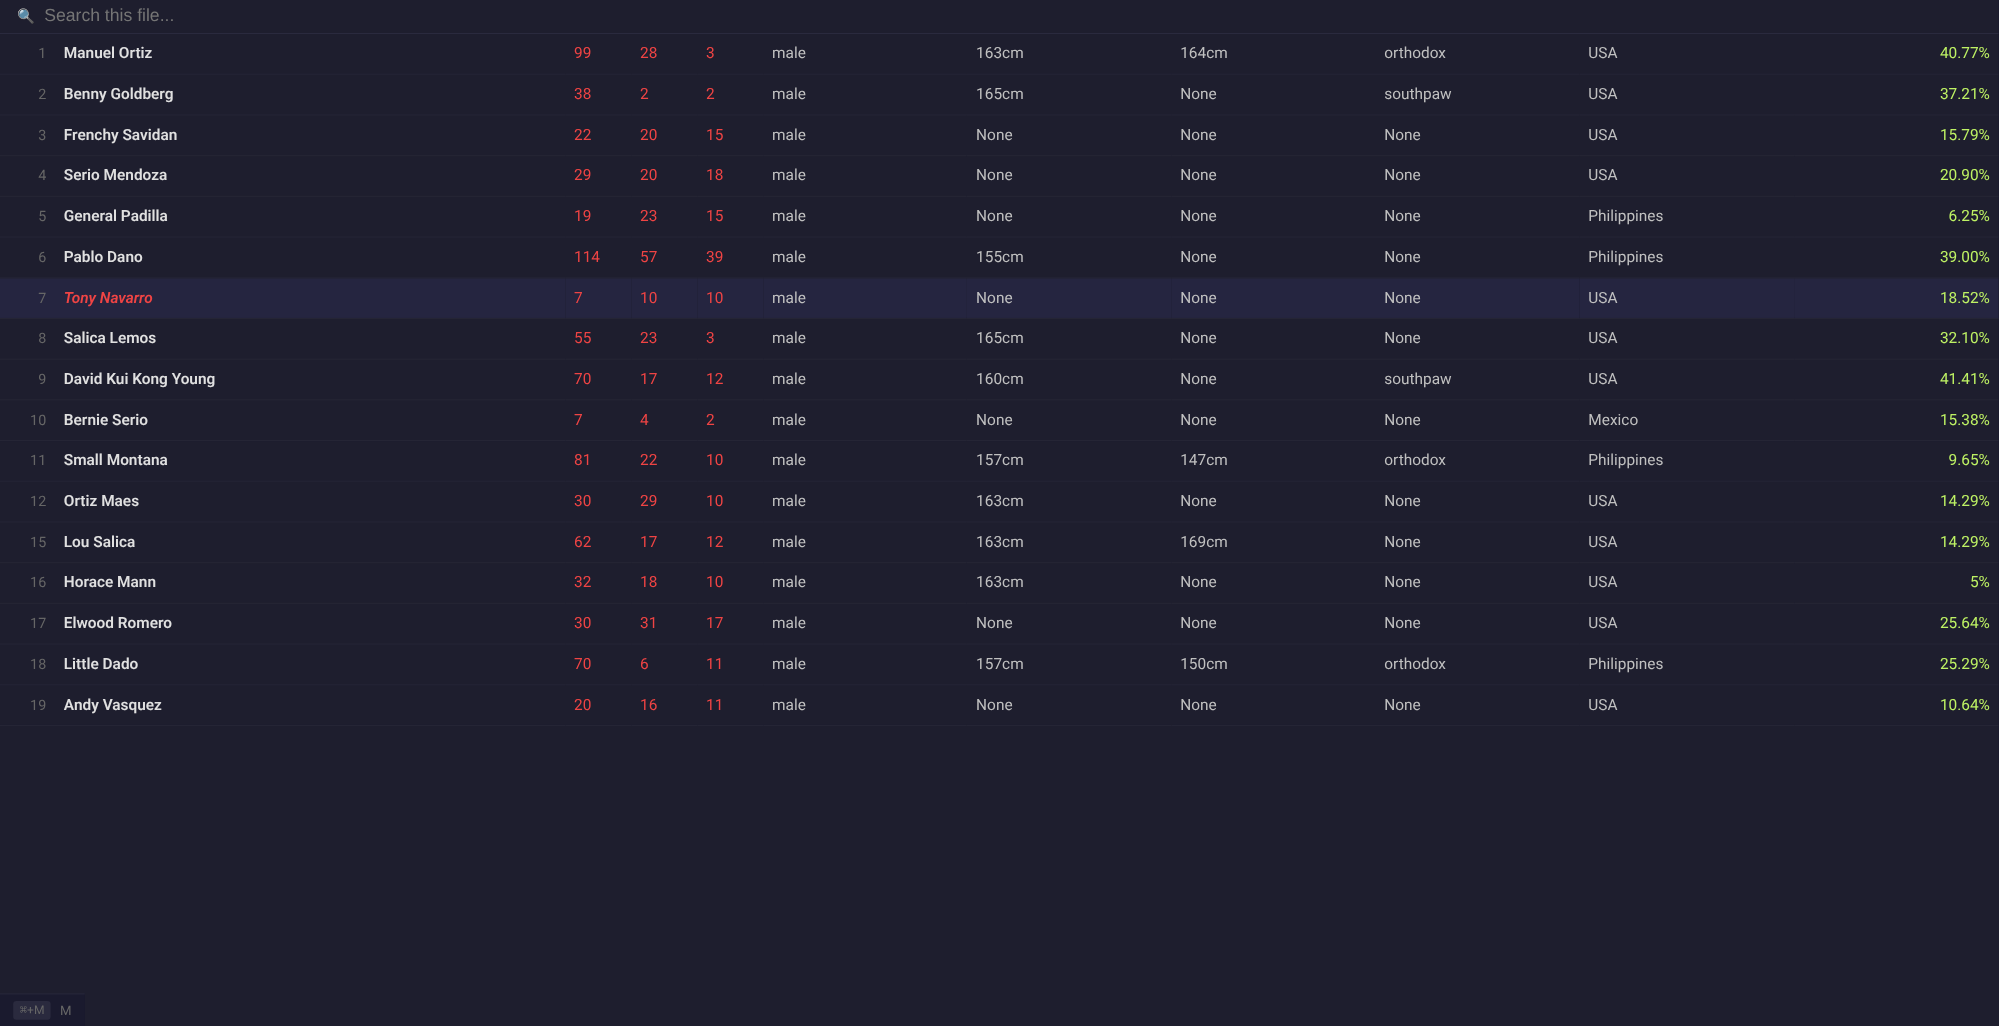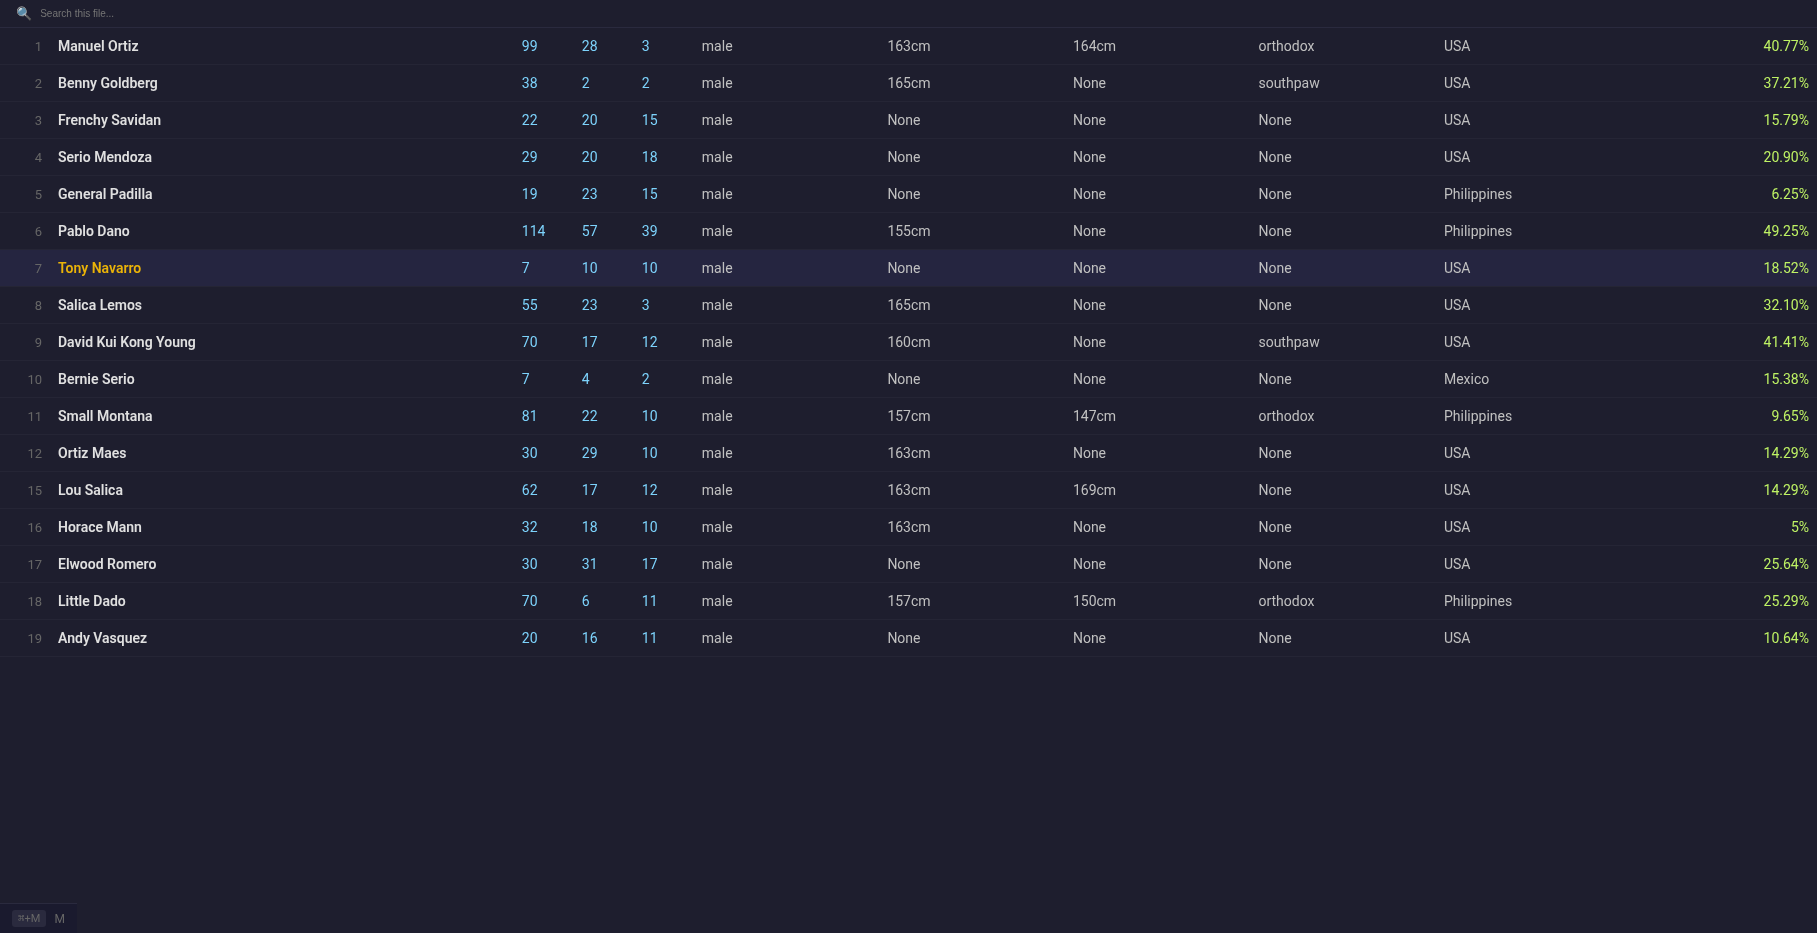--- a/index.html
+++ b/index.html
@@ -31,21 +31,21 @@
       background-color: #1e1e2e;
       border-bottom: 1px solid #2a2a3e;
       gap: 8px;
     }
 
     .search-bar input {
       background: transparent;
       border: none;
       outline: none;
       color: #84cc16;
-      font-size: 10px;
+      font-size: 16px;
       width: 300px;
     }
 
     .search-icon {
       color: #888;
       font-size: 13px;
     }
 
     .data-table {
       width: 100%;
@@ -74,25 +74,26 @@
     }
 
     .name-col {
       font-weight: 600;
       color: #e0e0e0;
       min-width: 200px;
       margin-left: 31px;
     }
 
     .row-7 .name-col {
-      color: #eab308;
+      color: #ef4444;
+      font-style: italic;
     }
 
     .num-col {
-      color: #7dd3fc;
+      color: #ef4444;
       width: 60px;
     }
 
     .text-col {
       color: #c0c0c0;
       min-width: 80px;
     }
 
     .pct-col {
       color: #bef264;
@@ -203,21 +204,21 @@
       <td class="row-num">6</td>
       <td class="name-col">Pablo Dano</td>
       <td class="num-col">114</td>
       <td class="num-col">57</td>
       <td class="num-col">39</td>
       <td class="text-col">male</td>
       <td class="text-col">155cm</td>
       <td class="text-col">None</td>
       <td class="text-col">None</td>
       <td class="text-col">Philippines</td>
-      <td class="pct-col">49.25%</td>
+      <td class="pct-col">39.00%</td>
     </tr>
         <tr class="row-7">
       <td class="row-num">7</td>
       <td class="name-col">Tony Navarro</td>
       <td class="num-col">7</td>
       <td class="num-col">10</td>
       <td class="num-col">10</td>
       <td class="text-col">male</td>
       <td class="text-col">None</td>
       <td class="text-col">None</td>

